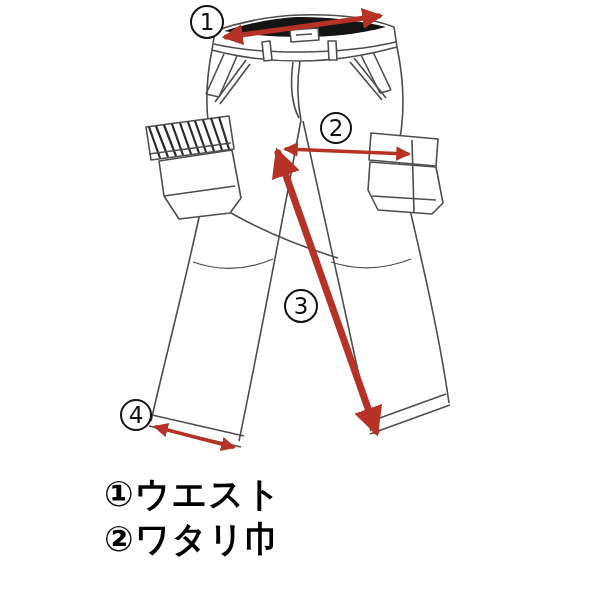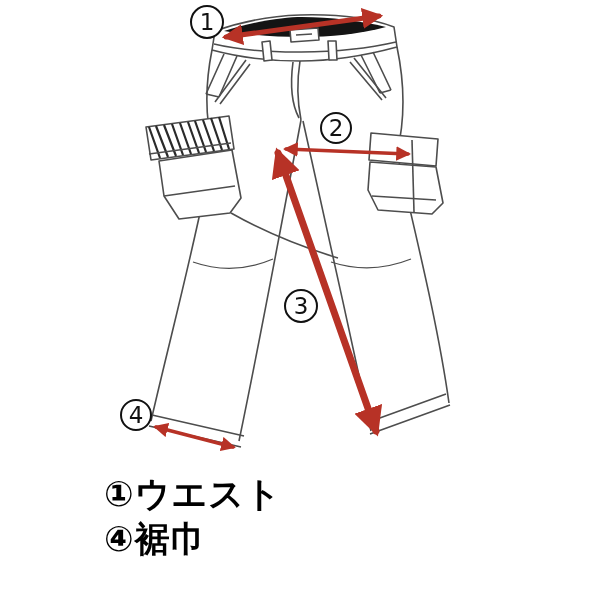--- a/index.html
+++ b/index.html
@@ -140,19 +140,19 @@
     </g>
   </svg>
 
   <div class="legend">
     <div class="legend-row">
       <div class="legend-cell col-left">
         <span>①</span><span>ウエスト</span>
       </div>
     </div>
     <div class="legend-row">
-      <div class="legend-cell">
-        <span>④</span><span>裾巾</span>
+      <div class="legend-cell col-left">
+        <span>②</span><span>ワタリ巾</span>
       </div>
     </div>
   </div>
 
 </div>
 
 </body></html>

